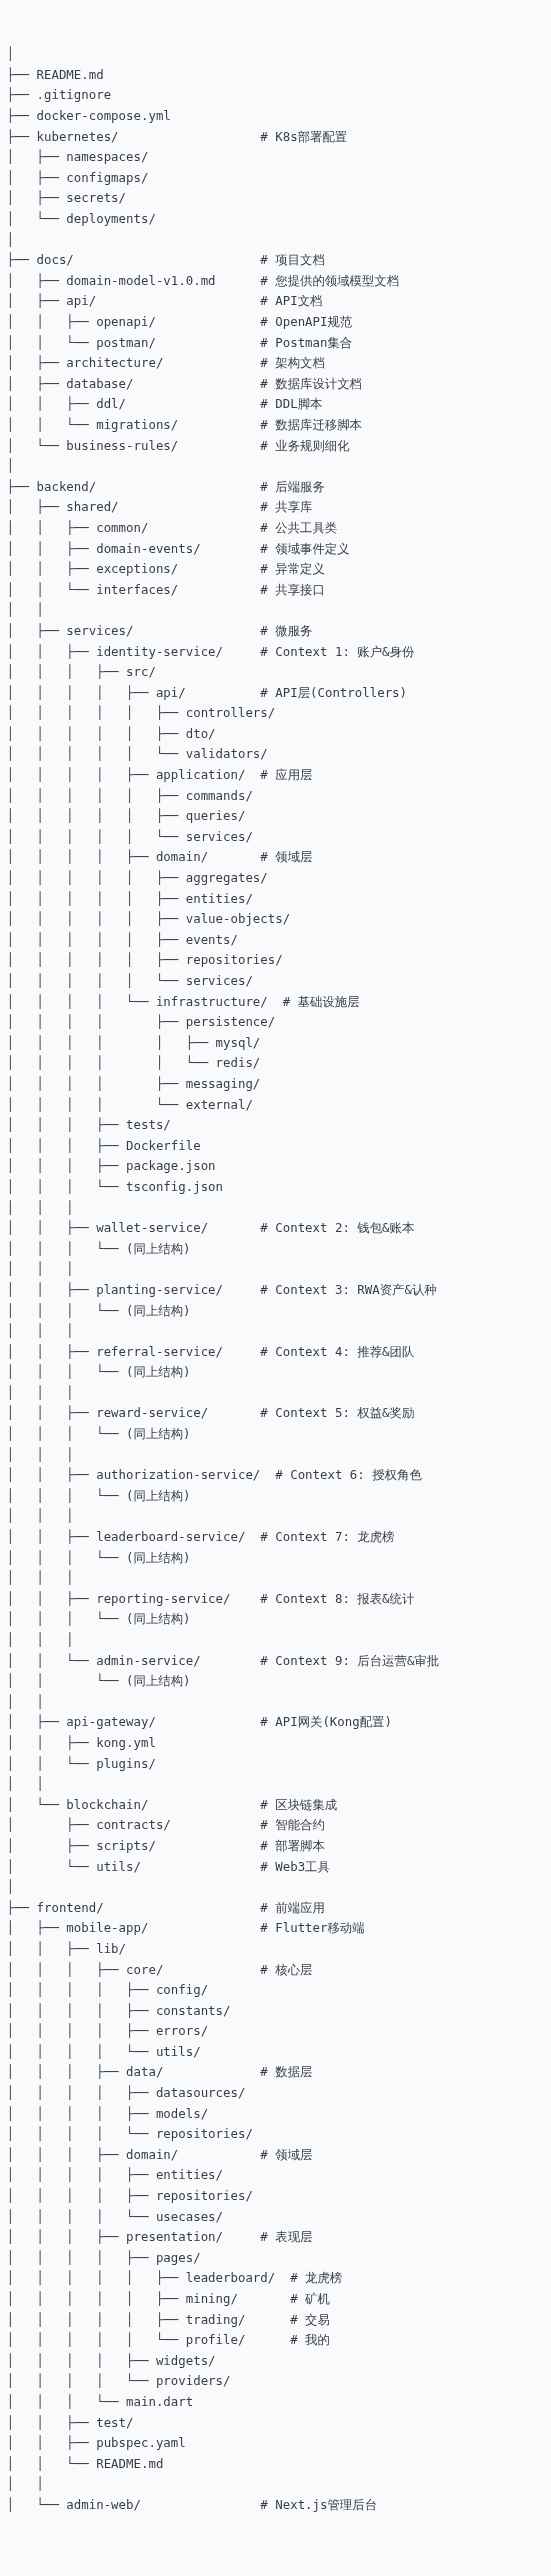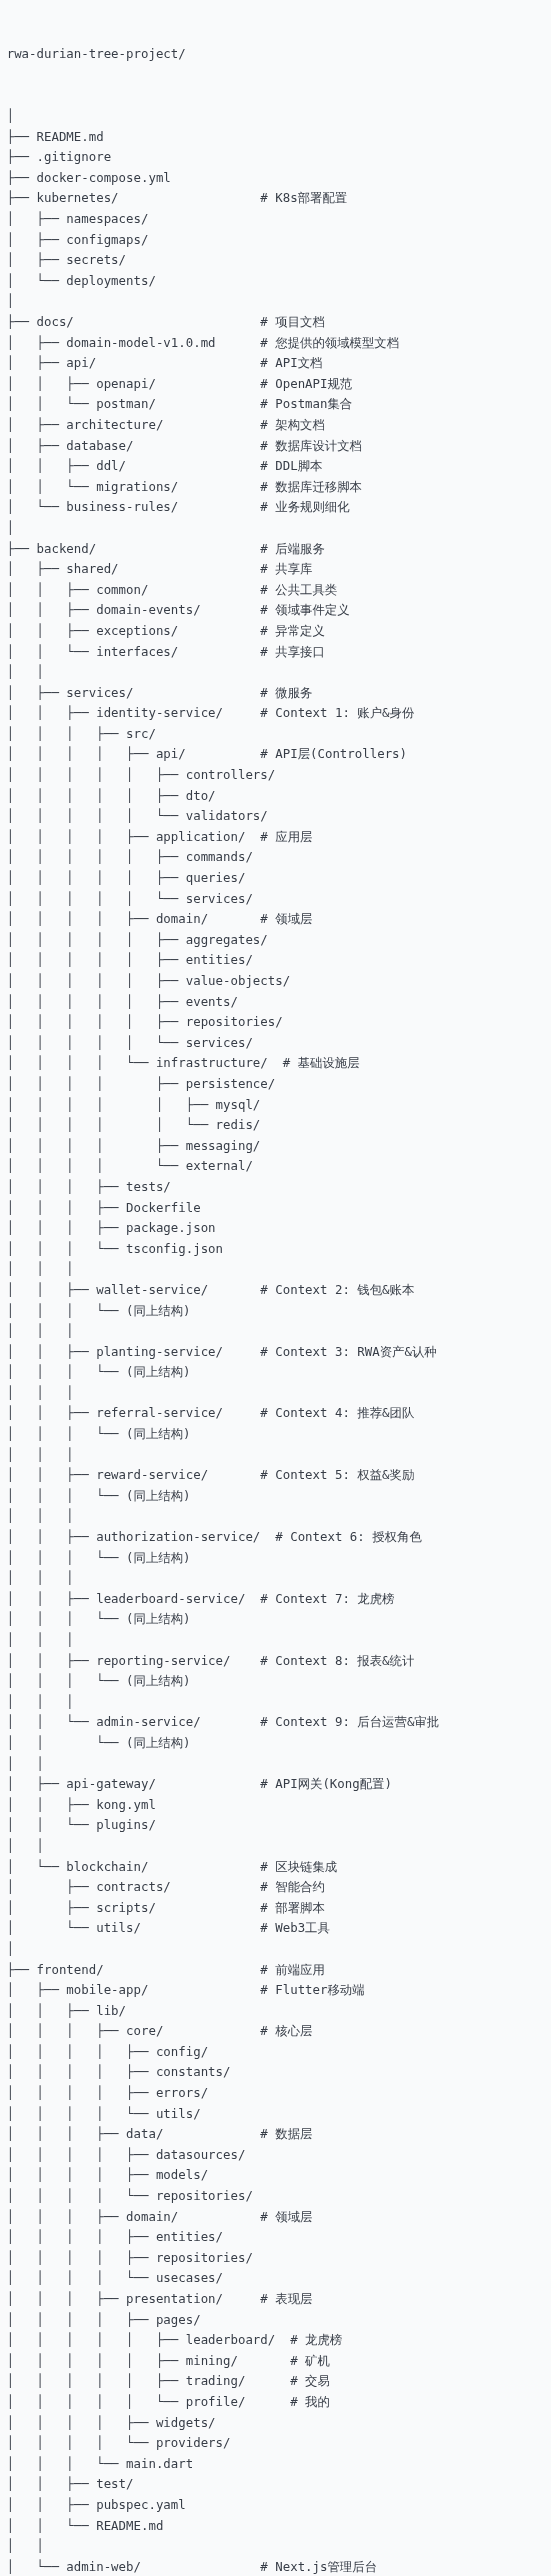--- a/index.html
+++ b/index.html
@@ -19,16 +19,15 @@
     padding: 3.1px 0 0 6.7px;
     white-space: pre;
   }
   .line { height: 20.6px; white-space: pre; }
   .line span { white-space: pre; }
 </style>
 </head>
 <body>
 
 <div id="tree">
-  <div class="line"><span>rwa-durian-tree-project/</span></div>
   <div id="tree-lines"><div class="line"><span>│</span></div><div class="line"><span>├── README.md</span></div><div class="line"><span>├── .gitignore</span></div><div class="line"><span>├── docker-compose.yml</span></div><div class="line"><span>├── kubernetes/</span><span>                   </span><span># K8s部署配置</span></div><div class="line"><span>│   ├── namespaces/</span></div><div class="line"><span>│   ├── configmaps/</span></div><div class="line"><span>│   ├── secrets/</span></div><div class="line"><span>│   └── deployments/</span></div><div class="line"><span>│</span></div><div class="line"><span>├── docs/</span><span>                         </span><span># 项目文档</span></div><div class="line"><span>│   ├── domain-model-v1.0.md</span><span>      </span><span># 您提供的领域模型文档</span></div><div class="line"><span>│   ├── api/</span><span>                      </span><span># API文档</span></div><div class="line"><span>│   │   ├── openapi/</span><span>              </span><span># OpenAPI规范</span></div><div class="line"><span>│   │   └── postman/</span><span>              </span><span># Postman集合</span></div><div class="line"><span>│   ├── architecture/</span><span>             </span><span># 架构文档</span></div><div class="line"><span>│   ├── database/</span><span>                 </span><span># 数据库设计文档</span></div><div class="line"><span>│   │   ├── ddl/</span><span>                  </span><span># DDL脚本</span></div><div class="line"><span>│   │   └── migrations/</span><span>           </span><span># 数据库迁移脚本</span></div><div class="line"><span>│   └── business-rules/</span><span>           </span><span># 业务规则细化</span></div><div class="line"><span>│</span></div><div class="line"><span>├── backend/</span><span>                      </span><span># 后端服务</span></div><div class="line"><span>│   ├── shared/</span><span>                   </span><span># 共享库</span></div><div class="line"><span>│   │   ├── common/</span><span>               </span><span># 公共工具类</span></div><div class="line"><span>│   │   ├── domain-events/</span><span>        </span><span># 领域事件定义</span></div><div class="line"><span>│   │   ├── exceptions/</span><span>           </span><span># 异常定义</span></div><div class="line"><span>│   │   └── interfaces/</span><span>           </span><span># 共享接口</span></div><div class="line"><span>│   │</span></div><div class="line"><span>│   ├── services/</span><span>                 </span><span># 微服务</span></div><div class="line"><span>│   │   ├── identity-service/</span><span>     </span><span># Context 1: 账户&amp;身份</span></div><div class="line"><span>│   │   │   ├── src/</span></div><div class="line"><span>│   │   │   │   ├── api/</span><span>          </span><span># API层(Controllers)</span></div><div class="line"><span>│   │   │   │   │   ├── controllers/</span></div><div class="line"><span>│   │   │   │   │   ├── dto/</span></div><div class="line"><span>│   │   │   │   │   └── validators/</span></div><div class="line"><span>│   │   │   │   ├── application/</span><span>  </span><span># 应用层</span></div><div class="line"><span>│   │   │   │   │   ├── commands/</span></div><div class="line"><span>│   │   │   │   │   ├── queries/</span></div><div class="line"><span>│   │   │   │   │   └── services/</span></div><div class="line"><span>│   │   │   │   ├── domain/</span><span>       </span><span># 领域层</span></div><div class="line"><span>│   │   │   │   │   ├── aggregates/</span></div><div class="line"><span>│   │   │   │   │   ├── entities/</span></div><div class="line"><span>│   │   │   │   │   ├── value-objects/</span></div><div class="line"><span>│   │   │   │   │   ├── events/</span></div><div class="line"><span>│   │   │   │   │   ├── repositories/</span></div><div class="line"><span>│   │   │   │   │   └── services/</span></div><div class="line"><span>│   │   │   │   └── infrastructure/</span><span>  </span><span># 基础设施层</span></div><div class="line"><span>│   │   │   │       ├── persistence/</span></div><div class="line"><span>│   │   │   │       │   ├── mysql/</span></div><div class="line"><span>│   │   │   │       │   └── redis/</span></div><div class="line"><span>│   │   │   │       ├── messaging/</span></div><div class="line"><span>│   │   │   │       └── external/</span></div><div class="line"><span>│   │   │   ├── tests/</span></div><div class="line"><span>│   │   │   ├── Dockerfile</span></div><div class="line"><span>│   │   │   ├── package.json</span></div><div class="line"><span>│   │   │   └── tsconfig.json</span></div><div class="line"><span>│   │   │</span></div><div class="line"><span>│   │   ├── wallet-service/</span><span>       </span><span># Context 2: 钱包&amp;账本</span></div><div class="line"><span>│   │   │   └── (同上结构)</span></div><div class="line"><span>│   │   │</span></div><div class="line"><span>│   │   ├── planting-service/</span><span>     </span><span># Context 3: RWA资产&amp;认种</span></div><div class="line"><span>│   │   │   └── (同上结构)</span></div><div class="line"><span>│   │   │</span></div><div class="line"><span>│   │   ├── referral-service/</span><span>     </span><span># Context 4: 推荐&amp;团队</span></div><div class="line"><span>│   │   │   └── (同上结构)</span></div><div class="line"><span>│   │   │</span></div><div class="line"><span>│   │   ├── reward-service/</span><span>       </span><span># Context 5: 权益&amp;奖励</span></div><div class="line"><span>│   │   │   └── (同上结构)</span></div><div class="line"><span>│   │   │</span></div><div class="line"><span>│   │   ├── authorization-service/</span><span>  </span><span># Context 6: 授权角色</span></div><div class="line"><span>│   │   │   └── (同上结构)</span></div><div class="line"><span>│   │   │</span></div><div class="line"><span>│   │   ├── leaderboard-service/</span><span>  </span><span># Context 7: 龙虎榜</span></div><div class="line"><span>│   │   │   └── (同上结构)</span></div><div class="line"><span>│   │   │</span></div><div class="line"><span>│   │   ├── reporting-service/</span><span>    </span><span># Context 8: 报表&amp;统计</span></div><div class="line"><span>│   │   │   └── (同上结构)</span></div><div class="line"><span>│   │   │</span></div><div class="line"><span>│   │   └── admin-service/</span><span>        </span><span># Context 9: 后台运营&amp;审批</span></div><div class="line"><span>│   │       └── (同上结构)</span></div><div class="line"><span>│   │</span></div><div class="line"><span>│   ├── api-gateway/</span><span>              </span><span># API网关(Kong配置)</span></div><div class="line"><span>│   │   ├── kong.yml</span></div><div class="line"><span>│   │   └── plugins/</span></div><div class="line"><span>│   │</span></div><div class="line"><span>│   └── blockchain/</span><span>               </span><span># 区块链集成</span></div><div class="line"><span>│       ├── contracts/</span><span>            </span><span># 智能合约</span></div><div class="line"><span>│       ├── scripts/</span><span>              </span><span># 部署脚本</span></div><div class="line"><span>│       └── utils/</span><span>                </span><span># Web3工具</span></div><div class="line"><span>│</span></div><div class="line"><span>├── frontend/</span><span>                     </span><span># 前端应用</span></div><div class="line"><span>│   ├── mobile-app/</span><span>               </span><span># Flutter移动端</span></div><div class="line"><span>│   │   ├── lib/</span></div><div class="line"><span>│   │   │   ├── core/</span><span>             </span><span># 核心层</span></div><div class="line"><span>│   │   │   │   ├── config/</span></div><div class="line"><span>│   │   │   │   ├── constants/</span></div><div class="line"><span>│   │   │   │   ├── errors/</span></div><div class="line"><span>│   │   │   │   └── utils/</span></div><div class="line"><span>│   │   │   ├── data/</span><span>             </span><span># 数据层</span></div><div class="line"><span>│   │   │   │   ├── datasources/</span></div><div class="line"><span>│   │   │   │   ├── models/</span></div><div class="line"><span>│   │   │   │   └── repositories/</span></div><div class="line"><span>│   │   │   ├── domain/</span><span>           </span><span># 领域层</span></div><div class="line"><span>│   │   │   │   ├── entities/</span></div><div class="line"><span>│   │   │   │   ├── repositories/</span></div><div class="line"><span>│   │   │   │   └── usecases/</span></div><div class="line"><span>│   │   │   ├── presentation/</span><span>     </span><span># 表现层</span></div><div class="line"><span>│   │   │   │   ├── pages/</span></div><div class="line"><span>│   │   │   │   │   ├── leaderboard/</span><span>  </span><span># 龙虎榜</span></div><div class="line"><span>│   │   │   │   │   ├── mining/</span><span>       </span><span># 矿机</span></div><div class="line"><span>│   │   │   │   │   ├── trading/</span><span>      </span><span># 交易</span></div><div class="line"><span>│   │   │   │   │   └── profile/</span><span>      </span><span># 我的</span></div><div class="line"><span>│   │   │   │   ├── widgets/</span></div><div class="line"><span>│   │   │   │   └── providers/</span></div><div class="line"><span>│   │   │   └── main.dart</span></div><div class="line"><span>│   │   ├── test/</span></div><div class="line"><span>│   │   ├── pubspec.yaml</span></div><div class="line"><span>│   │   └── README.md</span></div><div class="line"><span>│   │</span></div><div class="line"><span>│   └── admin-web/</span><span>                </span><span># Next.js管理后台</span></div></div>
 </div>
 
 
 </body></html>

